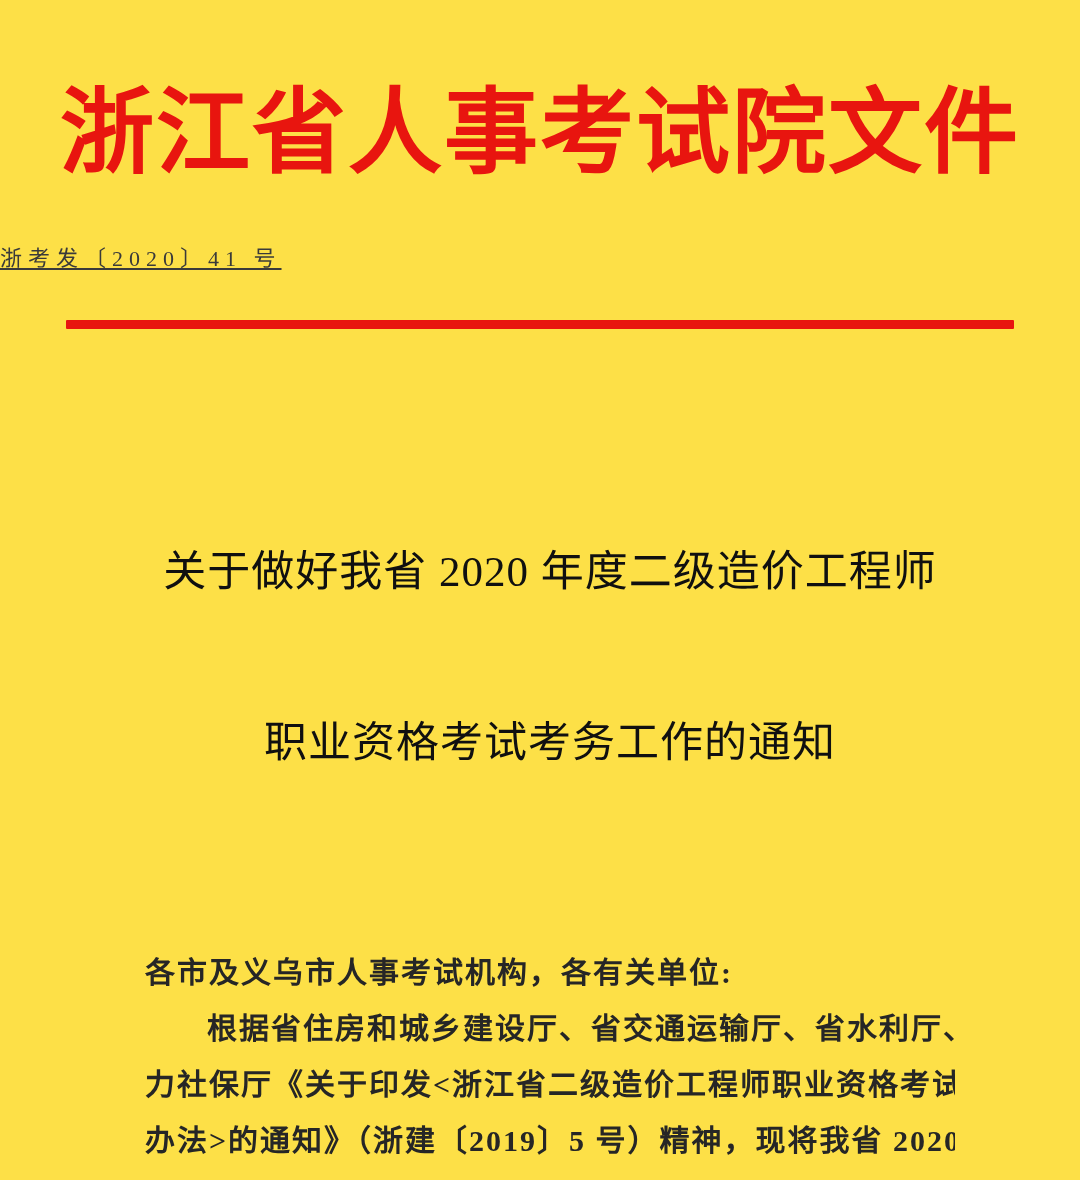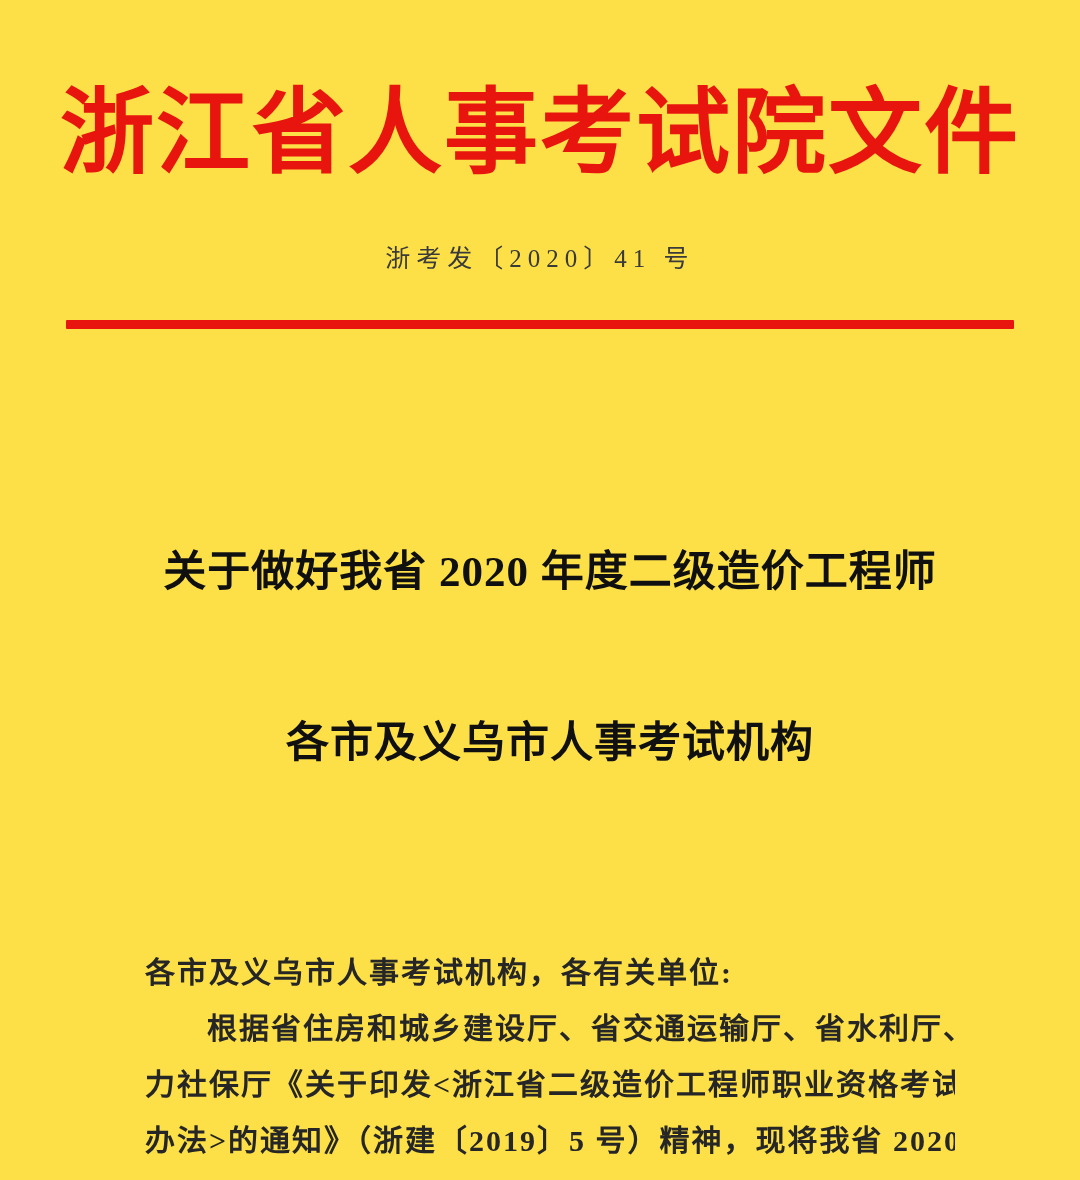--- a/index.html
+++ b/index.html
@@ -23,38 +23,39 @@
     font-size: 94px;
     line-height: 114px;
     font-weight: 900;
     letter-spacing: 2px;
     color: var(--accent-red, #e8150f);
     font-family: "Liberation Serif", "DejaVu Serif", serif;
     white-space: nowrap;
   }
   .doc-number {
     margin-top: 48px;
-    text-align: center;
-    font-size: 25px;
+    text-align: left;
+    font-size: 22px;
     line-height: 42px;
     letter-spacing: 6px;
     color: #3a3a3a;
     white-space: pre;
+    text-decoration: underline;
   }
   .red-divider {
     margin: 40px auto 0 auto;
     width: 948px;
     height: 9px;
     background: var(--accent-red, #d8201a);
     border-radius: 1px;
   }
   .notice-title {
     margin-top: 100px;
     text-align: center;
-    font-weight: bold;
+    font-weight: normal;
     font-size: 43px;
     line-height: 57px;
     letter-spacing: 1px;
     color: #101010;
     white-space: pre;
     padding-left: 20px;
   }
   .document-body {
     margin-top: 60px;
     padding: 0 125px 0 145px;
@@ -78,21 +79,21 @@
 <div class="page">
 
   <div class="header-title">浙江省人事考试院文件</div>
 
   <div class="doc-number">浙考发〔2020〕41 号</div>
 
   <div class="red-divider"></div>
 
   <div class="notice-title">
     <div>关于做好我省 2020 年度二级造价工程师</div>
-    <div>各市及义乌市人事考试机构</div>
+    <div>职业资格考试考务工作的通知</div>
   </div>
 
   <div class="document-body">
       <div class="line">各市及义乌市人事考试机构，各有关单位:</div>
       <div class="line indent">根据省住房和城乡建设厅、省交通运输厅、省水利厅、省人</div>
       <div class="line">力社保厅《关于印发&lt;浙江省二级造价工程师职业资格考试管理</div>
       <div class="line">办法&gt;的通知》（浙建〔2019〕5 号）精神，现将我省 2020 年度</div>
       <div class="line">二级造价工程师职业资格考试考务工作有关事项通知如下。</div>
     </div>
 

